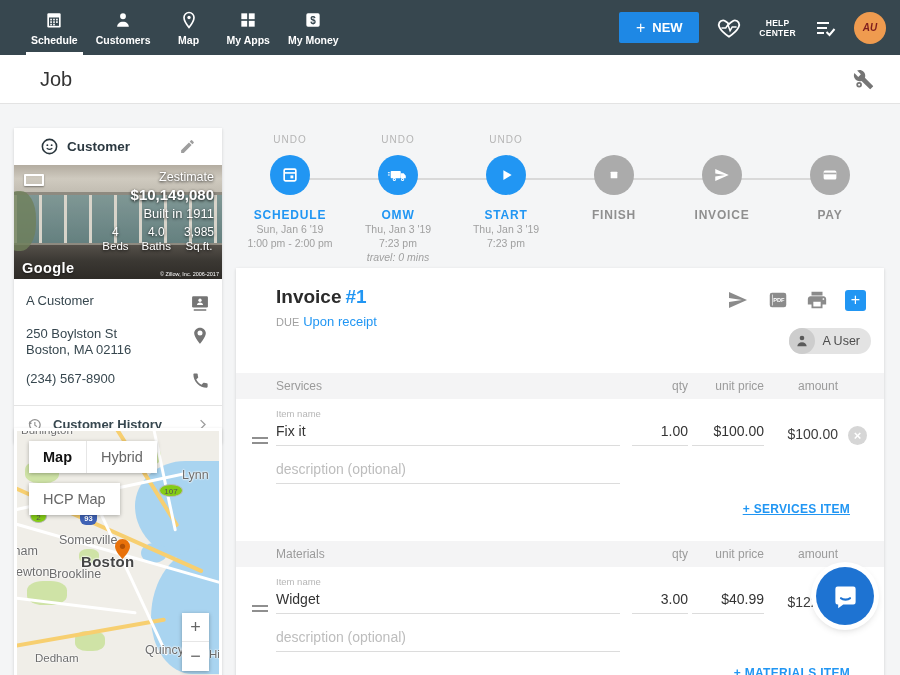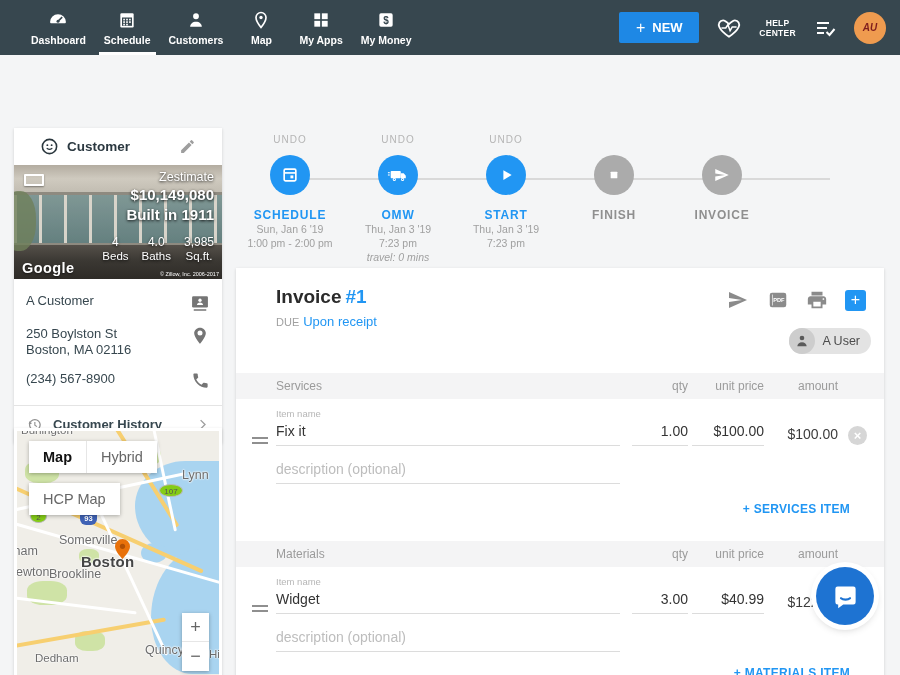--- a/index.html
+++ b/index.html
@@ -29,21 +29,21 @@
   .cust-card { position:absolute; left:14px; top:128px; width:208px; }
   .cust-head { height:37px; display:flex; align-items:center; padding:0 26px; gap:8px; }
   .cust-head .t { font-size:13.5px; font-weight:bold; color:#2b3840; flex:1; }
   .photo { height:114px; position:relative; overflow:hidden; background:linear-gradient(180deg,#b3aca0 0%,#cfcabf 12%,#c2bdb2 24%,#8e8a80 24%,#8e8a80 70%,#55504a 70%,#3b3833 84%,#2e2b27 100%); }
   .photo .winband { position:absolute; left:0; right:0; top:30px; height:48px; background:repeating-linear-gradient(90deg,#e6e2d8 0 3px, rgba(0,0,0,0) 3px 25px), linear-gradient(180deg,#7d9a99,#5e7f80); opacity:.85; }
   .photo .green { position:absolute; left:-12px; top:26px; width:34px; height:60px; background:#6f7f5a; border-radius:45%; opacity:.8; }
   .sv-rect { position:absolute; left:10px; top:9px; width:20px; height:12px; border:2px solid #fff; border-radius:1px; box-shadow:0 1px 2px rgba(0,0,0,.4); }
   .zest { position:absolute; top:5px; right:8px; text-align:right; color:#fff; text-shadow:0 1px 3px rgba(0,0,0,.9); }
   .zest .zl { font-size:12.5px; }
   .zest .zv { font-size:15px; font-weight:bold; margin:2px 0 3px; }
-  .zest .zb { font-size:15px; margin-bottom:12px;font-weight:bold; }
+  .zest .zb { font-size:13px; margin-bottom:4px; }
   .zstats { display:flex; gap:13px; justify-content:flex-end; }
   .zstats .col { text-align:center; }
   .zstats .v { font-size:12px; }
   .zstats .l { font-size:11.5px; margin-top:1px; }
   .gwm { position:absolute; left:8px; bottom:3px; font-size:14.5px; font-weight:bold; color:#fff; letter-spacing:.4px; text-shadow:0 1px 2px rgba(0,0,0,.6); }
   .copyr { position:absolute; right:3px; bottom:2px; font-size:5.5px; color:#fff; }
   .contact { padding:14px 12px 2px; }
   .crow { display:flex; justify-content:space-between; align-items:flex-start; margin-bottom:13px; font-size:13px; color:#37474f; line-height:16px; }
   .hist { border-top:1px solid #e4e4e4; height:38px; display:flex; align-items:center; padding:0 12px; gap:10px; cursor:pointer; }
   .hist .t { flex:1; font-size:13px; font-weight:bold; color:#37474f; }
@@ -103,40 +103,32 @@
   .sbar .cu { position:absolute; left:452px; width:76px; top:6px; text-align:right; }
   .sbar .ca { position:absolute; left:526px; width:76px; top:6px; text-align:right; }
   .flabel { position:absolute; font-size:9.5px; color:#b6b6b6; }
   .uin { border:none; outline:none; background:transparent; border-bottom:1px solid #dcdcdc; font-size:14px; color:#333; padding:3px 0 6px; font-family:inherit; position:absolute; }
   .uin::placeholder { color:#bdbdbd; }
   .num-in { text-align:right; }
   .amt { position:absolute; width:76px; text-align:right; font-size:14px; color:#3c3c3c; }
   .drag { position:absolute; width:16px; cursor:grab; }
   .drag i { display:block; height:2px; background:#8f8f8f; margin:3px 0; }
   .rm { position:absolute; width:19px; height:19px; border-radius:50%; background:#d6d6d6; color:#fff; font-size:13px; font-weight:bold; display:flex; align-items:center; justify-content:center; cursor:pointer; }
-  .addlink { position:absolute; right:34px; font-size:12px; font-weight:bold; color:#2196f3; letter-spacing:.3px; cursor:pointer; }
+  .addlink { position:absolute; right:34px; font-size:12px; font-weight:bold; color:#2196f3; letter-spacing:.3px; cursor:pointer;text-decoration:underline; }
 
   
   .chat { position:absolute; left:816px; top:567px; width:58px; height:58px; border-radius:50%; background:#1e73d2; box-shadow:0 0 0 5px #fff, 0 3px 10px rgba(0,0,0,.3); display:flex; align-items:center; justify-content:center; z-index:60; cursor:pointer; }
 </style>
 </head>
 <body>
 
 <div id="app">
 
   <div class="nav">
     <div class="nav-left">
-      <div class="nav-item">
-        <svg viewBox="0 0 24 24">
-            <path d="M12 5a9.5 9.5 0 0 0-9.5 9.5c0 .8.7 1.5 1.5 1.5h16c.8 0 1.5-.7 1.5-1.5A9.5 9.5 0 0 0 12 5z" fill="#fff"></path>
-            <line x1="12" y1="13.5" x2="17" y2="8.5" stroke="#37474f" stroke-width="2"></line>
-            <circle cx="12" cy="13.5" r="1.8" fill="#37474f"></circle>
-          </svg>
-        <span class="lbl">Dashboard</span>
-      </div>
       <div class="nav-item active">
         <svg viewBox="0 0 24 24">
             <rect x="4" y="4" width="16" height="17" rx="1.5" fill="#fff"></rect>
             <rect x="6" y="9" width="12" height="10" fill="#37474f"></rect>
             <g fill="#fff">
               <rect x="7.5" y="10.5" width="2" height="2"></rect>
               <rect x="11" y="10.5" width="2" height="2"></rect>
               <rect x="14.5" y="10.5" width="2" height="2"></rect>
               <rect x="7.5" y="13.5" width="2" height="2"></rect>
               <rect x="11" y="13.5" width="2" height="2"></rect>
@@ -197,20 +189,30 @@
             <line x1="4" y1="7" x2="16" y2="7"></line>
             <line x1="4" y1="12" x2="14" y2="12"></line>
             <line x1="4" y1="17" x2="11" y2="17"></line>
           </g>
           <path d="M13.5 16l3 3 5-6" fill="none" stroke="#fff" stroke-width="2"></path>
         </svg>
       <div class="avatar">AU</div>
     </div>
   </div>
 
+  <div class="jobbar">
+    <div class="title">Job</div>
+    <div class="tools">
+      <svg width="21" height="21" viewBox="0 0 24 24">
+          <path d="M22.7 19l-9.1-9.1c.9-2.3.4-5-1.5-6.9-2-2-5-2.4-7.4-1.3L9 6 6 9 1.6 4.7C.4 7.1.9 10.1 2.9 12.1c1.9 1.9 4.6 2.4 6.9 1.5l9.1 9.1c.4.4 1 .4 1.4 0l2.3-2.3c.5-.4.5-1.1.1-1.4z" fill="#757575"></path>
+          <circle cx="7" cy="18" r="3.2" fill="#757575"></circle>
+          <circle cx="7" cy="18" r="1.2" fill="#fff"></circle>
+        </svg>
+    </div>
+  </div>
 
   <div class="card cust-card">
     <div class="cust-head">
       <svg width="19" height="19" viewBox="0 0 24 24">
           <circle cx="12" cy="12" r="9" fill="none" stroke="#29363d" stroke-width="2"></circle>
           <circle cx="9.3" cy="10.3" r="1.2" fill="#29363d"></circle>
           <circle cx="14.7" cy="10.3" r="1.2" fill="#29363d"></circle>
           <path d="M9 14.5c1.8 1.5 4.2 1.5 6 0" fill="none" stroke="#29363d" stroke-width="1.5" stroke-linecap="round"></path>
         </svg>
       <span class="t">Customer</span>
@@ -388,20 +390,30 @@
       </div>
       <div class="step">
         <div class="undo"></div>
         <div class="circ gray">
           <svg width="18" height="18" viewBox="0 0 24 24">
               <path d="M3 20l18-8L3 4v6l13 2-13 2z" fill="#fff"></path>
             </svg>
         </div>
         <div class="sname g">INVOICE</div>
       </div>
+      <div class="step">
+        <div class="undo"></div>
+        <div class="circ gray">
+          <svg width="18" height="18" viewBox="0 0 24 24">
+              <rect x="3.5" y="6" width="17" height="12" rx="2" fill="#fff"></rect>
+              <line x1="3.5" y1="10" x2="20.5" y2="10" stroke="#ababab" stroke-width="2.2"></line>
+            </svg>
+        </div>
+        <div class="sname g">PAY</div>
+      </div>
     </div>
   </div>
 
   <div class="inv-card">
     <div class="inv-title"><span>Invoice</span><span class="num">#1</span></div>
     <div class="inv-due"><span class="dl">DUE</span><span class="dv">Upon receipt</span></div>
     <div class="hicons">
       <span class="ic">
           <svg width="24" height="24" viewBox="0 0 24 24">
             <path d="M3 20l18-8L3 4v6l13 2-13 2z" fill="#8b8b8b"></path>

